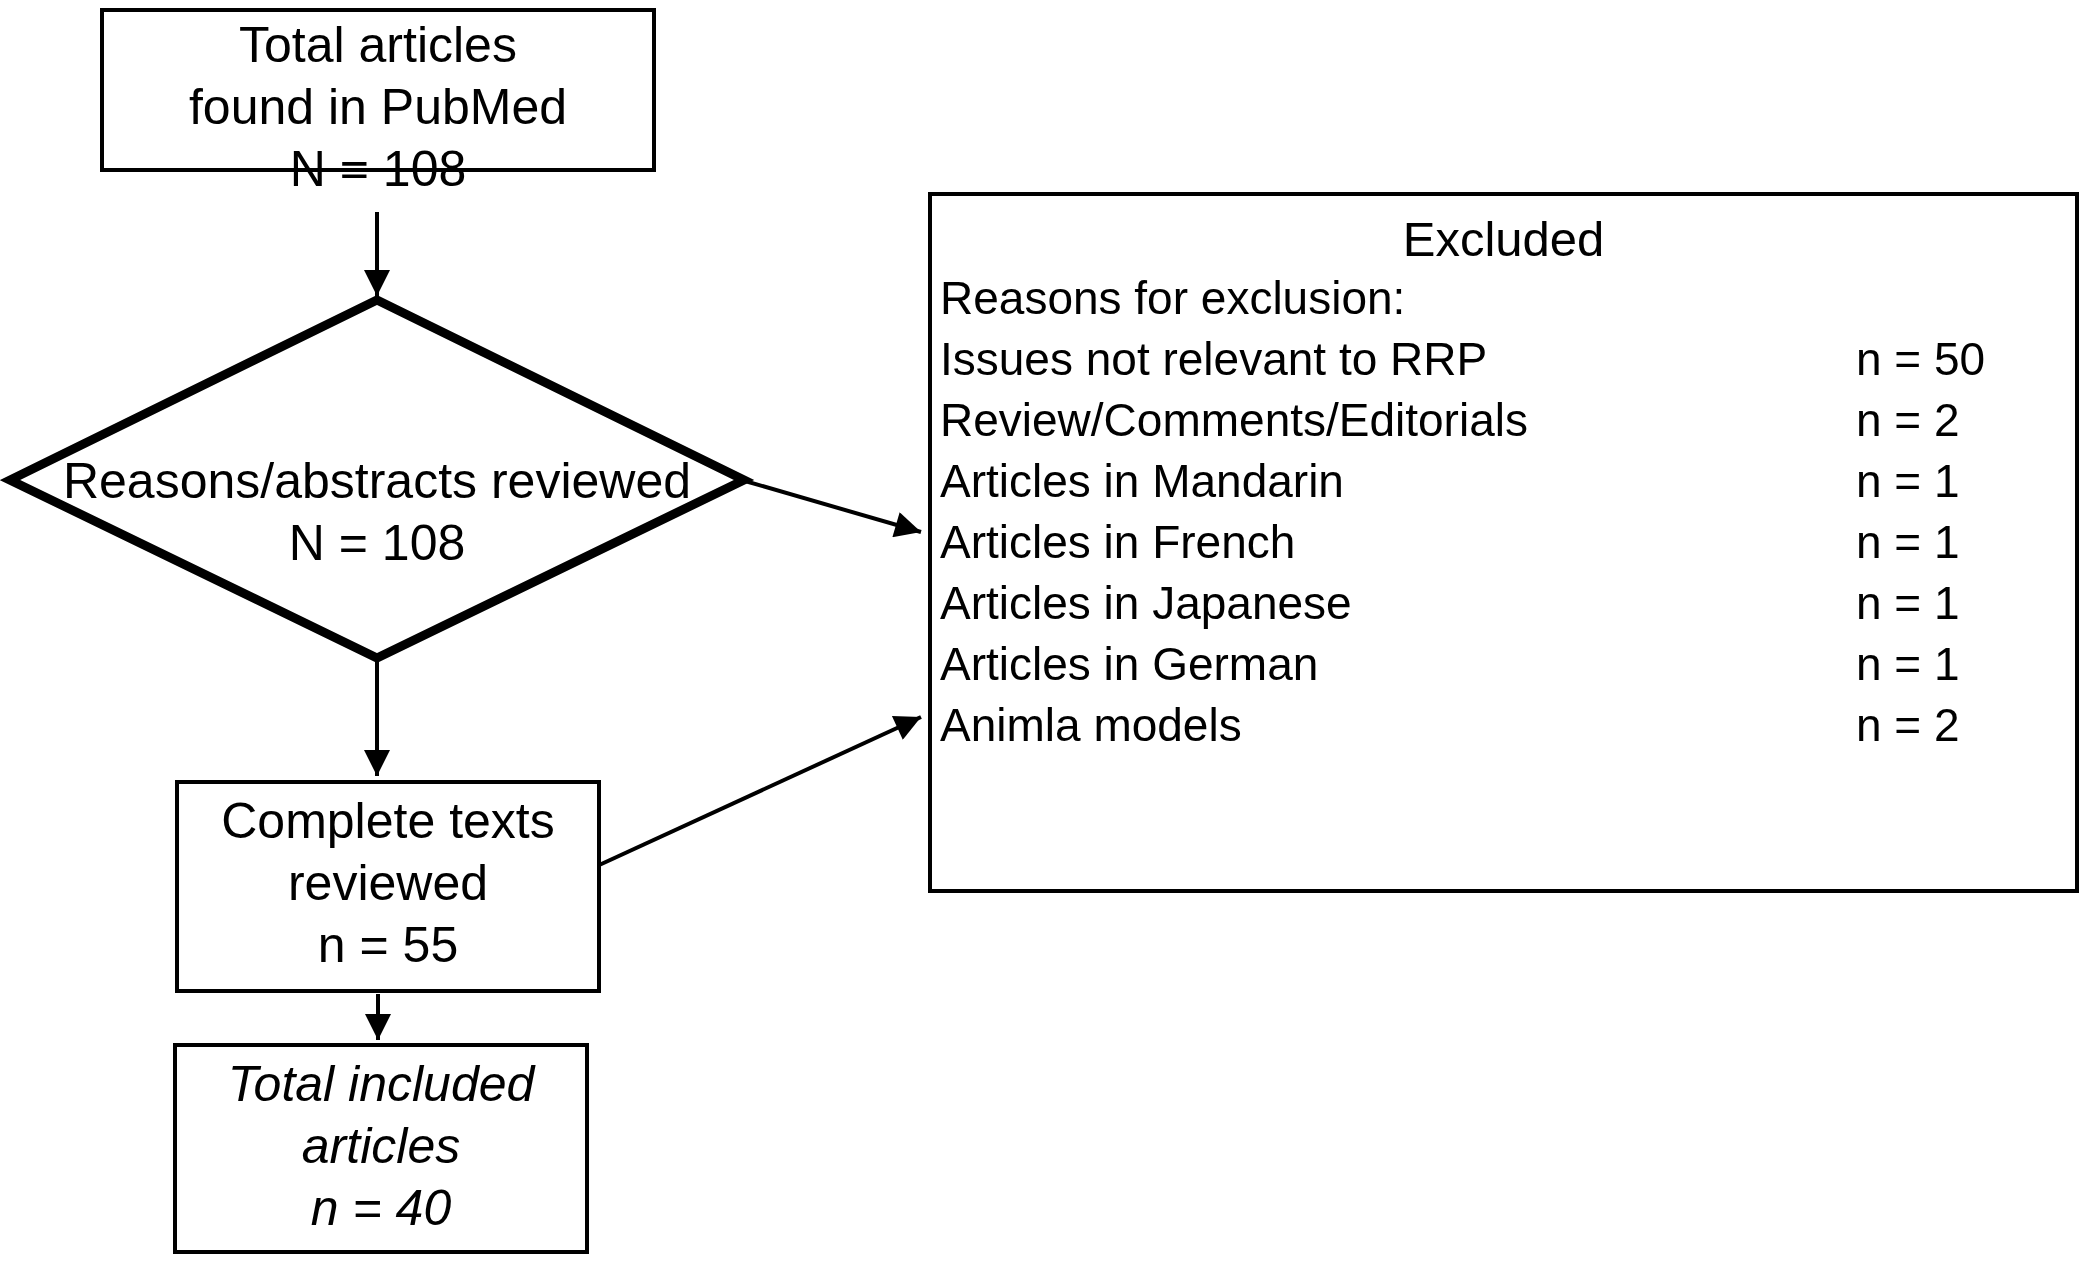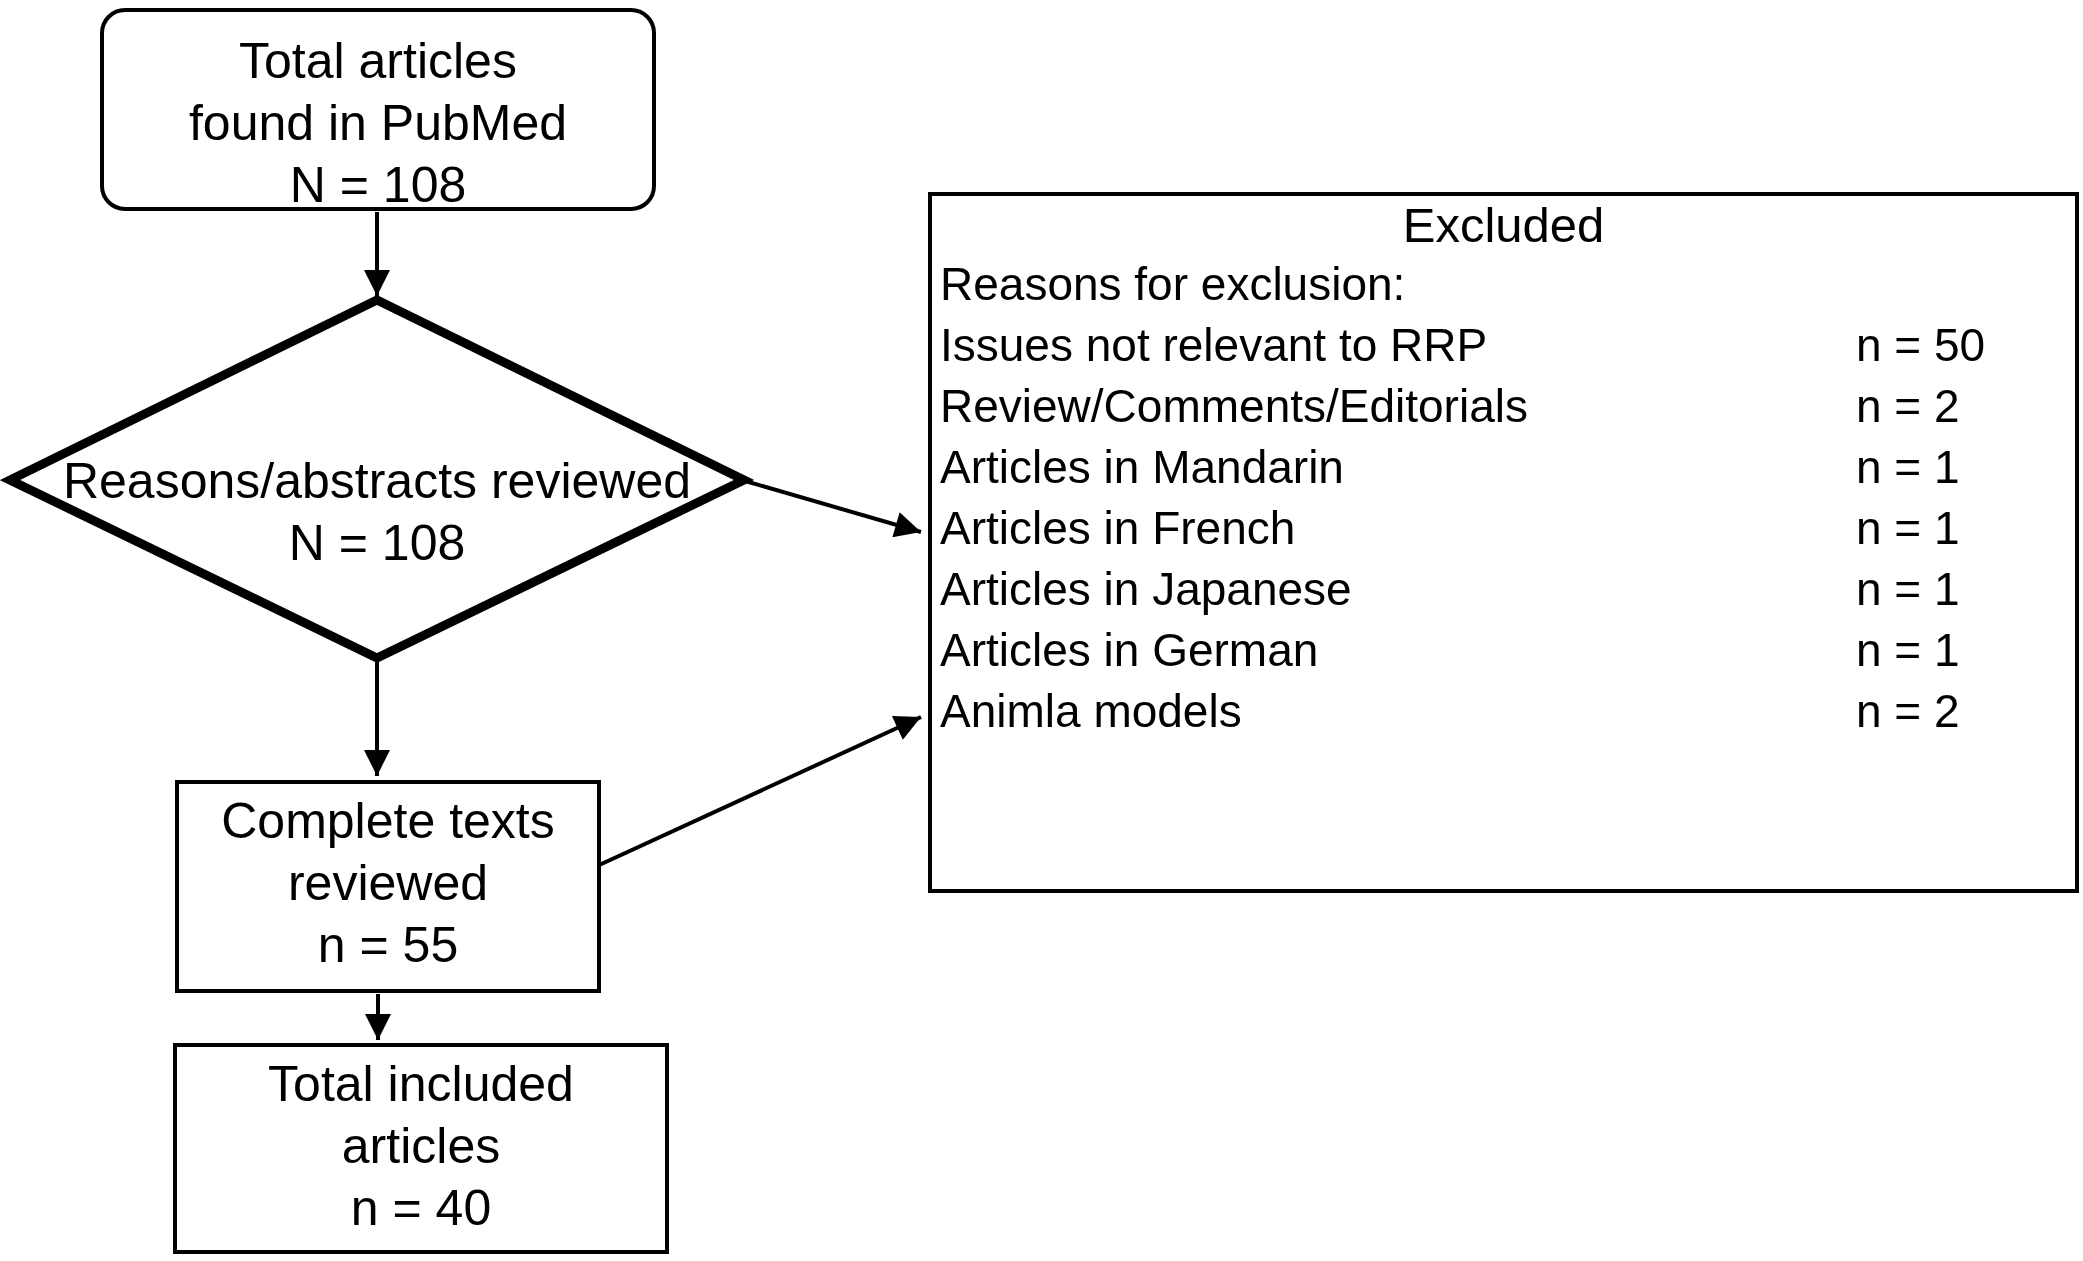--- a/index.html
+++ b/index.html
@@ -20,34 +20,34 @@
   .node {
     position: absolute;
     box-sizing: border-box;
     border: 4px solid #000000;
     background: #ffffff;
     text-align: center;
     font-size: 50px;
     line-height: 62px;
   }
   .node .bline { display: block; }
-  .box-total-articles   { left: 100px; top: 8px;    width: 556px;  height: 203px; padding-top: 18px; border-radius: 25px; }
+  .box-total-articles   { left: 100px; top: 8px;    width: 556px;  height: 164px; padding-top: 2px; }
   .box-complete-texts   { left: 175px; top: 780px;  width: 426px;  height: 213px; padding-top: 6px; }
-  .box-total-included   { left: 173px; top: 1043px; width: 496px;  height: 211px; padding-top: 6px; }
+  .box-total-included   { left: 173px; top: 1043px; width: 416px;  height: 211px; padding-top: 6px; font-style: italic; }
   .box-excluded         { left: 928px; top: 192px;  width: 1151px; height: 701px; text-align: left; }
   .diamond-label {
     position: absolute;
     left: 57px; top: 450px;
     width: 640px;
     text-align: center;
     font-size: 50px;
     line-height: 62px;
   }
   .exc-title {
-    padding-top: 0;
+    padding-top: 14px;
     text-align: center;
     font-size: 49px;
     line-height: 58px;
   }
   .exc-list {
     padding-left: 8px;
     font-size: 46px;
     line-height: 61px;
   }
   .exc-row { position: relative; }

